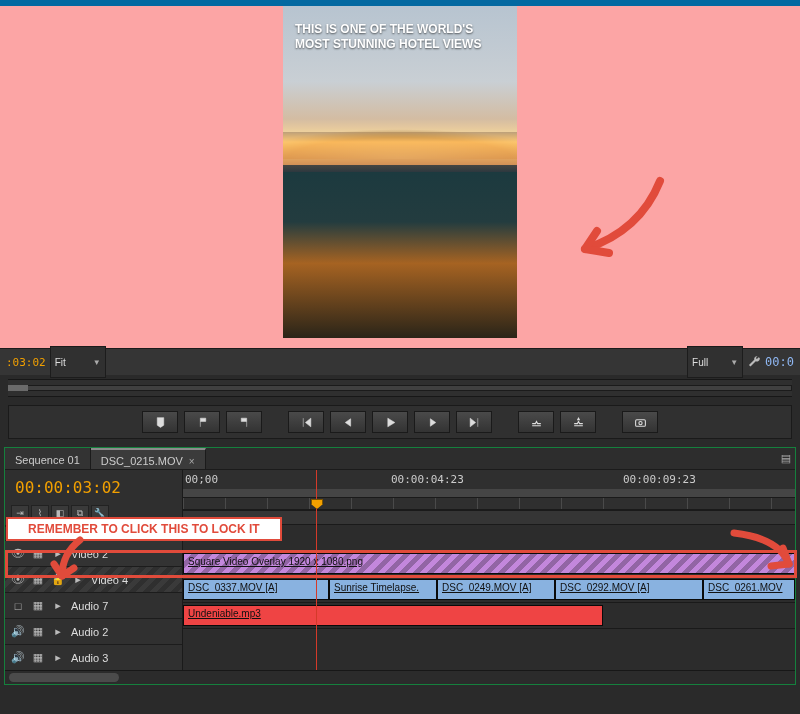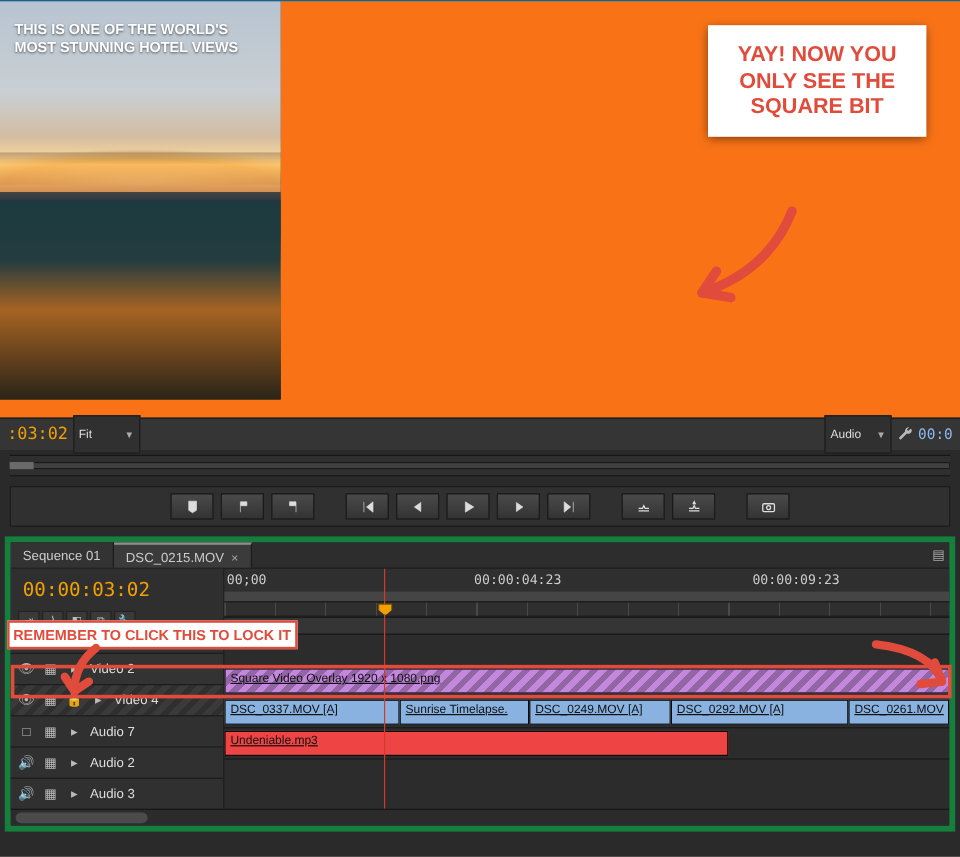--- a/index.html
+++ b/index.html
@@ -8,25 +8,26 @@
     background: #2a2a2a;
     color: #ccc;
     font-size: 11px;
     overflow: hidden;
     width: 800px;
     height: 714px;
   }
   
   .viewer-area {
     height: 375px;
-    background: #f97316;
+    background: #fca5a5;
     position: relative;
     display: flex;
+    justify-content: center;
     align-items: flex-start;
-    border-top: 1px solid #0369a1;
+    border-top: 6px solid #0369a1;
   }
   .program-monitor {
     width: 234px;
     height: 332px;
     margin-top: 0;
     background: linear-gradient(to bottom,
                 #3f5a77 0%, #4a6a89 34%, #8b6c4b 42%, #2d383f 50%,
                 #3f3a2f 58%, #b87535 66%, #1c1d1c 100%);
     position: relative;
     overflow: hidden;
@@ -53,21 +54,21 @@
     position: absolute; top: 16px; left: 12px; right: 12px;
     color: #fff; font-weight: 700; font-size: 12px; line-height: 1.25;
     text-shadow: 0 1px 2px rgba(0,0,0,.6);
     max-width: 210px;
   }
   .viewer-bar {
     position: absolute; bottom: 0; left: 0; right: 0;
     height: 27px; background:#353535; border-top:1px solid #1b1b1b;
     display:flex; align-items:center; gap:4px; padding:0 6px;
   }
-  .tc-left { color:#f2a000; font-size:14px; font-family:monospace; }
+  .tc-left { color:#f2a000; font-size:11px; font-family:monospace; }
   .mini-dd {
     height:32px; min-width:56px; background:#303030; border:1px solid #1c1c1c;
     display:inline-flex; align-items:center; justify-content:space-between;
     padding:0 4px; color:#ddd; font-size:10px;
   }
   .mini-dd .tri { font-size:8px; margin-left:6px; color:#aaa; }
   .spacer { flex:1; }
   .gear-ico { width:14px; height:14px; color:#bbb; }
   .tc-right { color:#8fb7f2; font-family:monospace; font-size:12px; }
 
@@ -100,21 +101,21 @@
     width:36px; height:22px; background:linear-gradient(#4a4a4a,#333);
     border:1px solid #1a1a1a; display:flex; align-items:center; justify-content:center;
     color:#ddd; font-size:11px;
   }
   .tbtn svg { width:13px; height:13px; fill:#ddd; stroke:#ddd; }
   .tgap { width:14px; }
 
   
   .timeline-wrap {
     margin:8px 4px 0 4px;
-    border:5px solid #15803d;
+    border:1px solid #15803d;
   }
   .tl-tabs {
     height:22px; background:#2d2d2d; display:flex; align-items:stretch;
     border-bottom:1px solid #1b1b1b;
   }
   .tl-tab {
     padding:3px 10px 0 10px; font-size:11px; color:#ccc;
     border-right:1px solid #1b1b1b; background:#333;
     display:flex; align-items:center; gap:6px;
   }
@@ -208,37 +209,34 @@
     <div class="sky"></div>
       <div class="mtn"></div>
       <div class="sunband"></div>
       <div class="lake"></div>
     <div class="overlay-text">
       <span>THIS IS ONE OF THE WORLD'S</span><br>
       <span>MOST STUNNING HOTEL VIEWS</span>
     </div>
   </div>
 
-  <div class="callout">
-    <span>YAY! NOW YOU ONLY SEE THE SQUARE BIT</span>
-  </div>
   <svg class="arrow1" viewBox="0 0 100 90">
     <path d="M90 10 Q70 60 15 78" stroke="#e14b3b" stroke-width="8" fill="none" stroke-linecap="round"></path>
     <path d="M15 78 l12 -18 M15 78 l24 4" stroke="#e14b3b" stroke-width="8" fill="none" stroke-linecap="round"></path>
   </svg>
 
   <div class="viewer-bar">
     <span class="tc-left">:03:02</span>
     <div class="mini-dd">
       <span>Fit</span>
       <span class="tri">▼</span>
     </div>
     <span class="spacer"></span>
     <div class="mini-dd">
-      <span>Audio</span>
+      <span>Full</span>
       <span class="tri">▼</span>
     </div>
     <svg class="gear-ico" viewBox="0 0 24 24">
       <path fill="#bbb" d="M22 6a5 5 0 0 1-7 4.6L6 19.6 3.4 17 12.4 8A5 5 0 0 1 18 2l-3 3 2 2 3-3c.6.6 2 1 2 2z"></path>
     </svg>
     <span class="tc-right">00:0</span>
   </div>
 </div>
 
 <div class="ruler">
@@ -413,20 +411,20 @@
         <path d="M5 5 Q50 10 60 36" stroke="#e14b3b" stroke-width="7" fill="none" stroke-linecap="round"></path>
         <path d="M60 36 l-6 -16 M60 36 l-18 2" stroke="#e14b3b" stroke-width="7" fill="none" stroke-linecap="round"></path>
       </svg>
     </div>
   </div>
 
   <div class="hscroll">
     <div class="thumb"></div>
   </div>
 
-  <div class="ann-box" style="position:absolute; left:6px; top:517px; font-size:12px; padding:3px 3px;">
+  <div class="ann-box" style="position:absolute; left:6px; top:517px; font-size:12px; padding:3px 20px;">
     <span>REMEMBER TO CLICK THIS TO LOCK IT</span>
   </div>
   <svg class="arrow-svg" style="left:50px; top:536px; width:40px; height:48px" viewBox="0 0 40 48">
     <path d="M30 4 Q12 18 12 40" stroke="#e14b3b" stroke-width="7" fill="none" stroke-linecap="round"></path>
     <path d="M12 40 l-8 -12 M12 40 l12 -8" stroke="#e14b3b" stroke-width="7" fill="none" stroke-linecap="round"></path>
   </svg>
 </div>
 
 </body></html>

